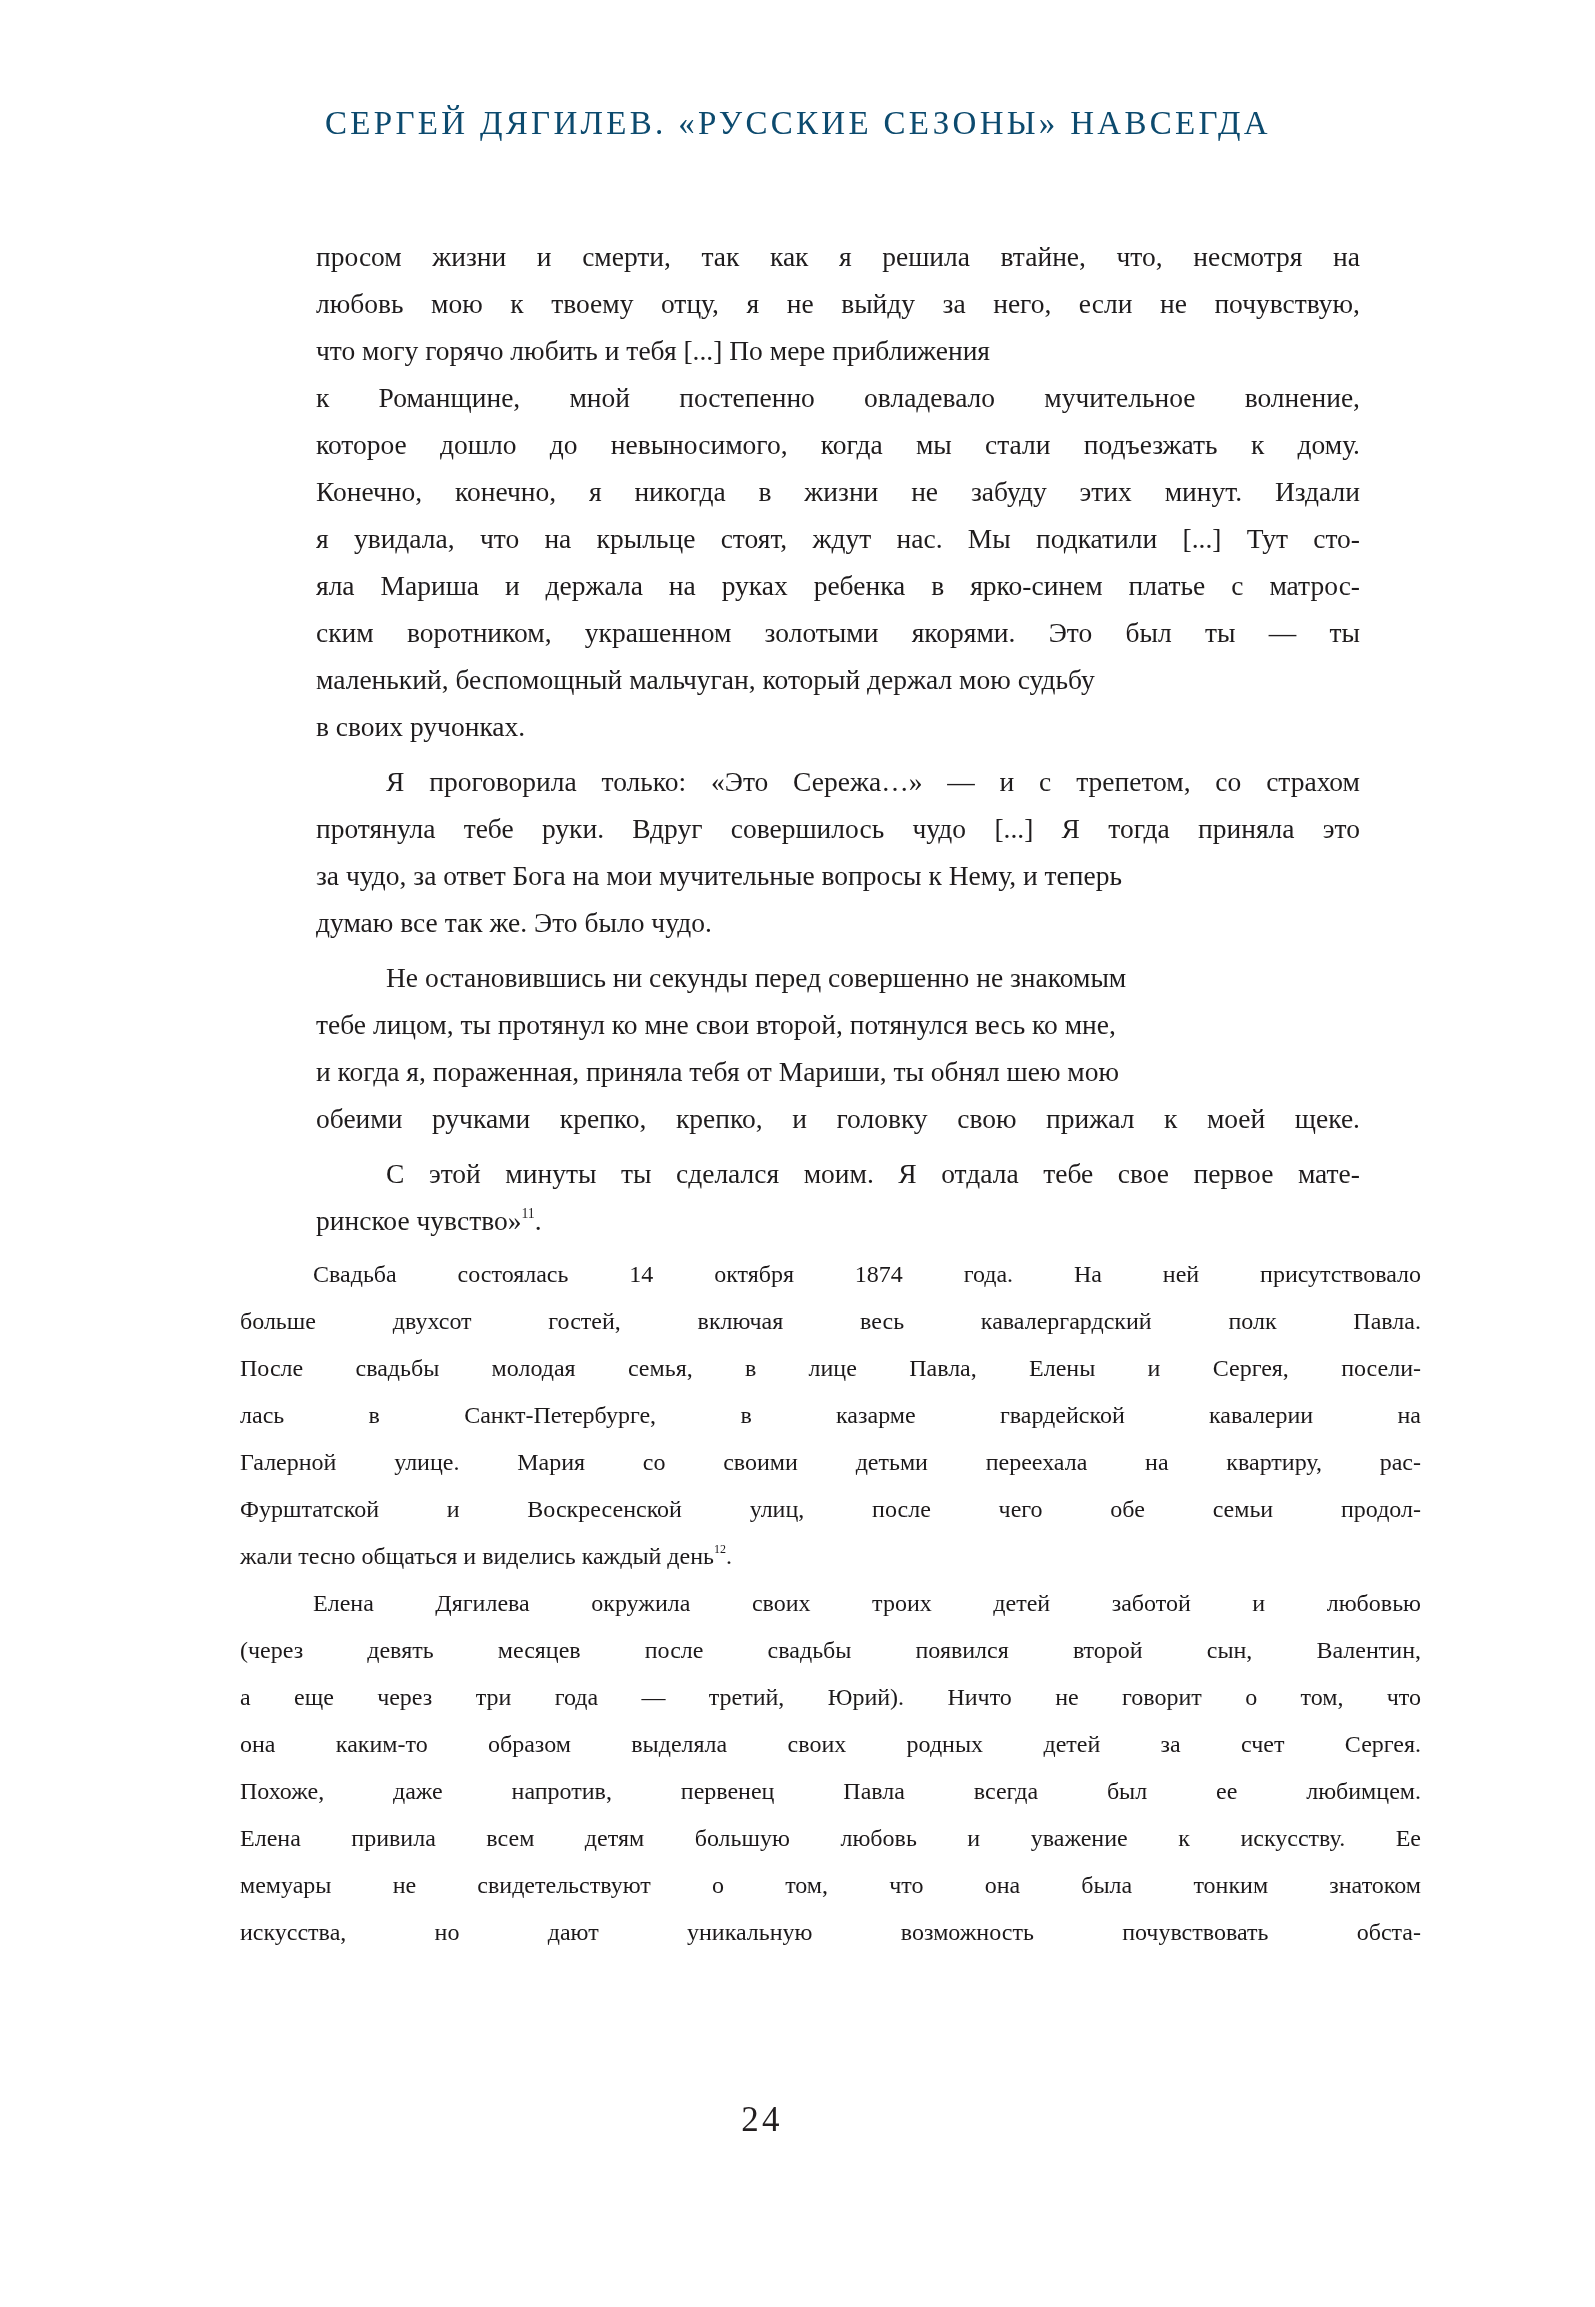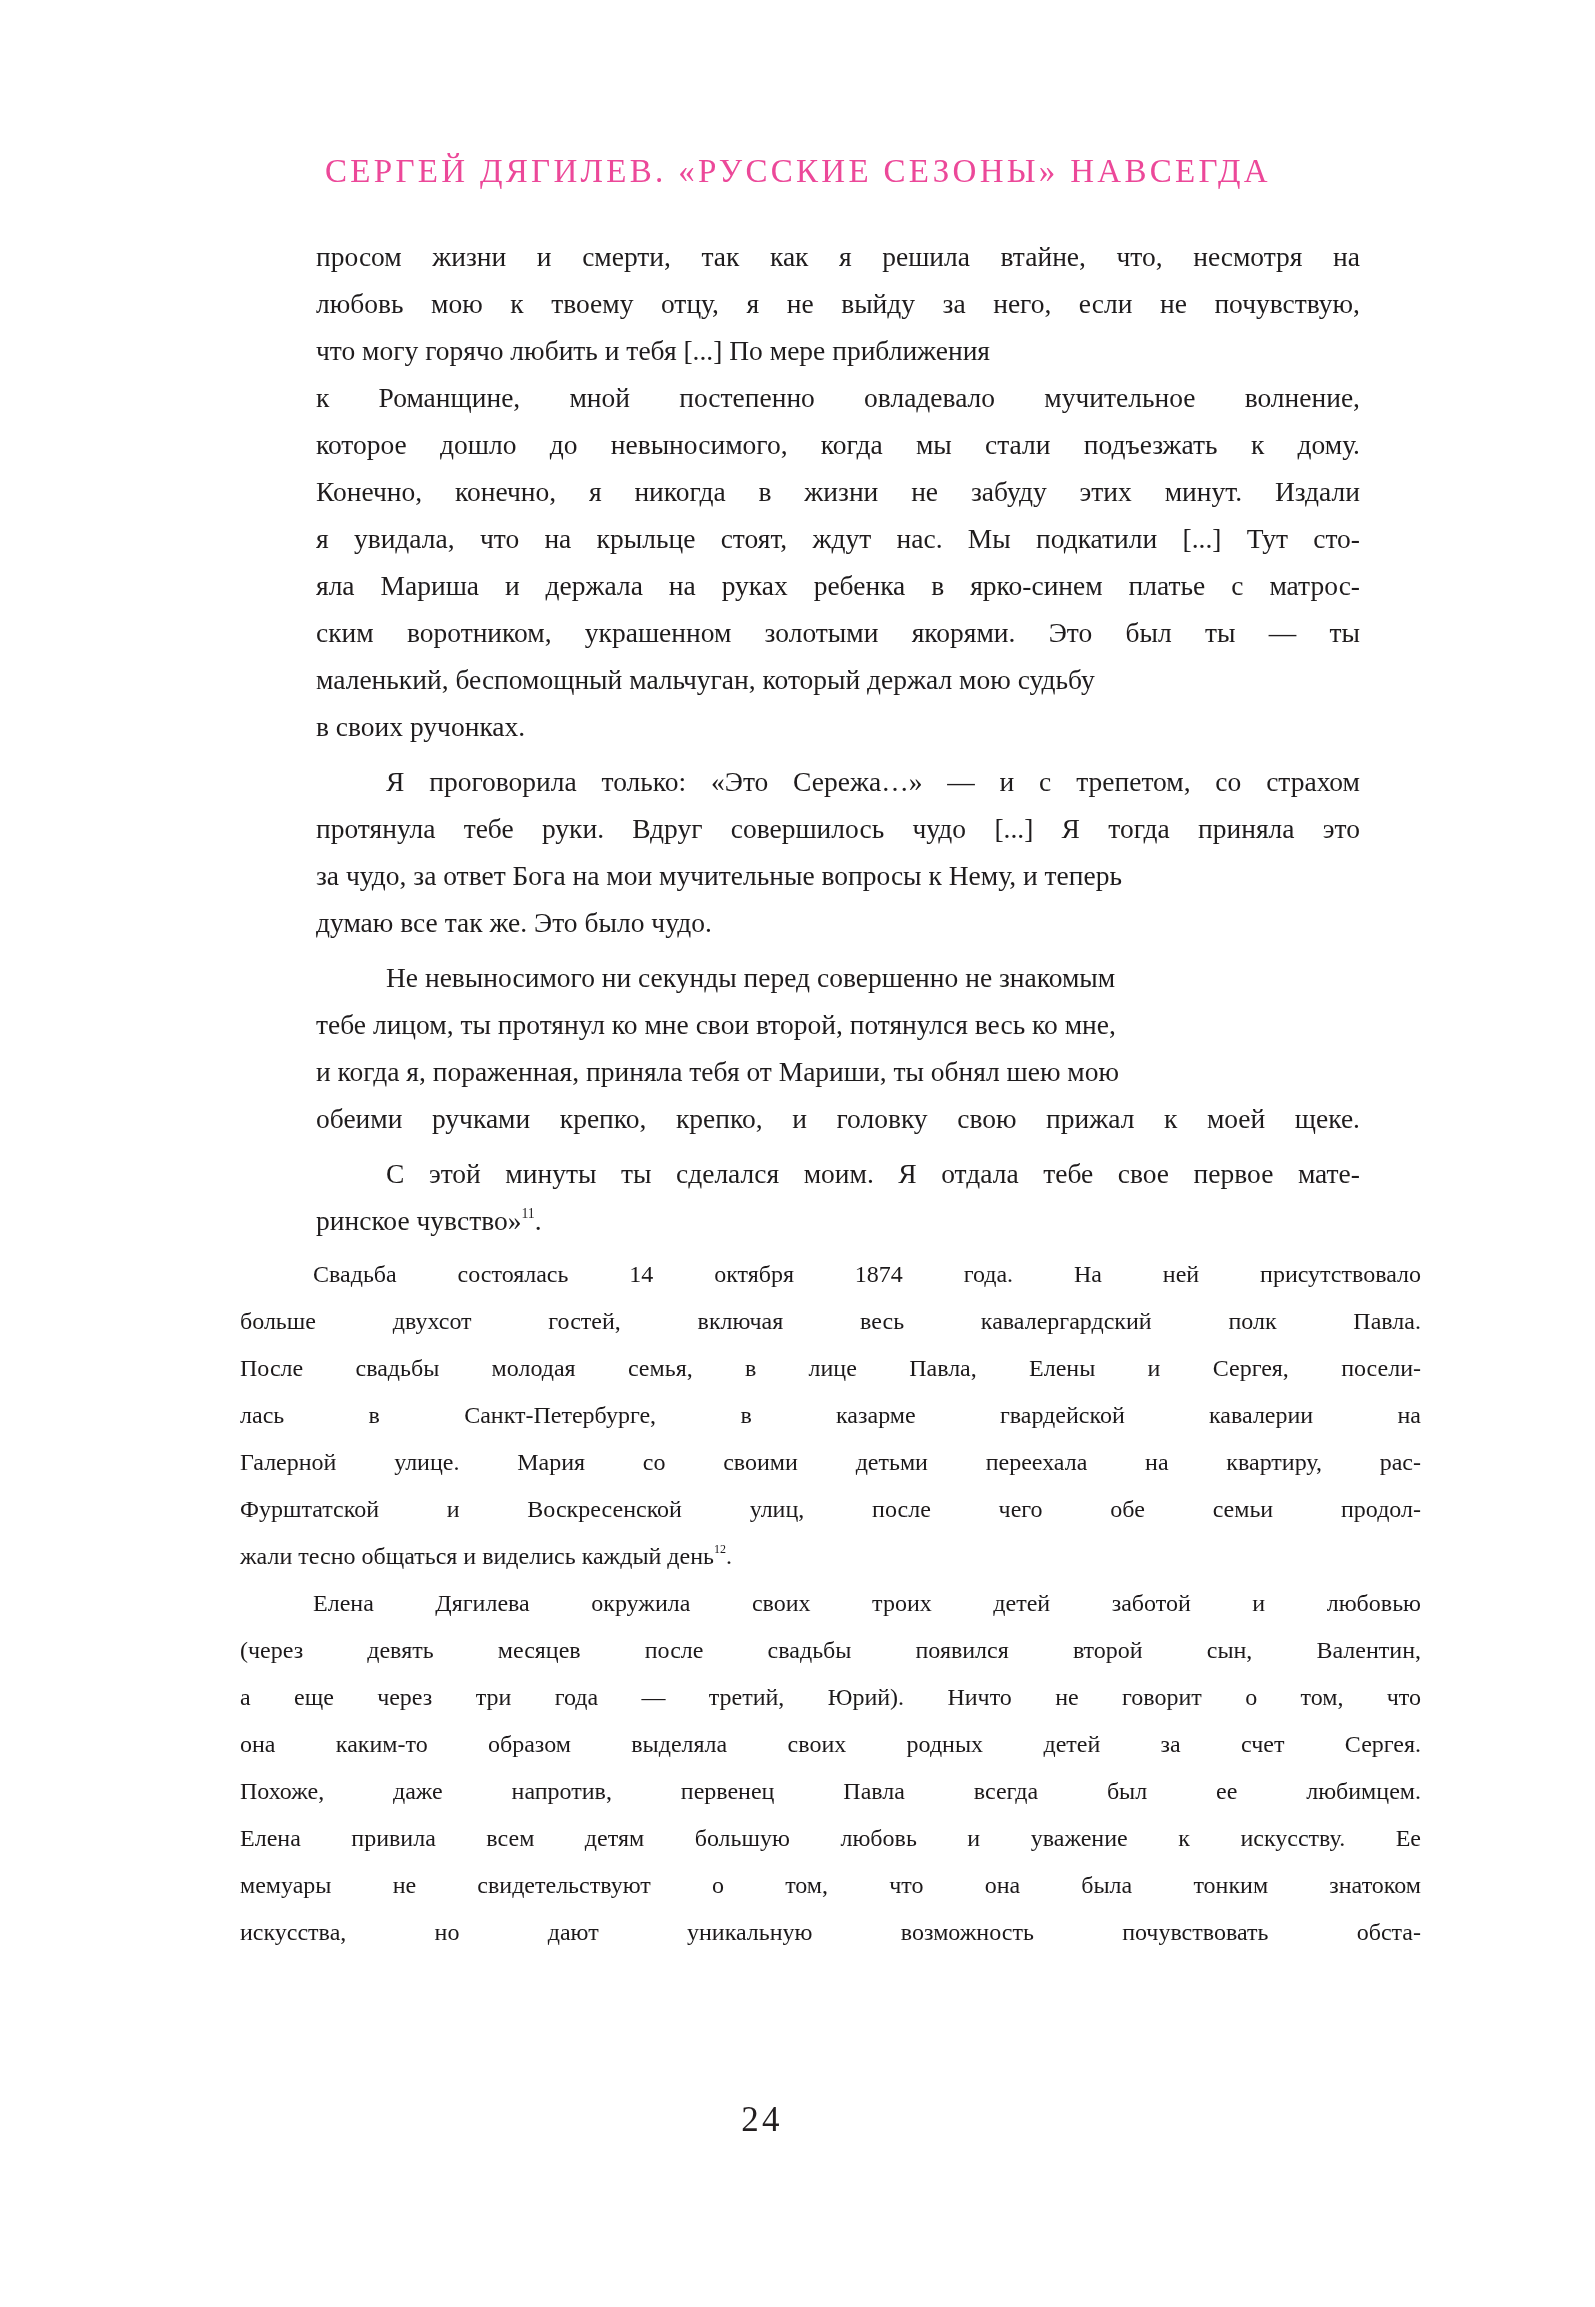--- a/index.html
+++ b/index.html
@@ -17,22 +17,21 @@
     }
     .running-head {
       position: absolute;
       top: 98px;
       left: 0;
       width: 1596px;
       text-align: center;
       font-size: 33px;
       letter-spacing: 3.3px;
       line-height: 50px;
-      color: #ec4899;
-      margin-top: 48px;
+      color: #0c4a6e;
     }
     .quote-block {
       position: absolute;
       top: 225px;
       left: 308px;
       width: 1060px;
       font-size: 27.5px;
       line-height: 47px;
       color: #1f1c1d;
     }
@@ -100,21 +99,21 @@
     <span class="line">маленький, беспомощный мальчуган, который держал мою судьбу</span>
     <span class="line">в своих ручонках.</span>
   </p>
   <p>
     <span class="line justify indent">Я проговорила только: «Это Сережа…» — и с трепетом, со страхом</span>
     <span class="line justify">протянула тебе руки. Вдруг совершилось чудо [...] Я тогда приняла это</span>
     <span class="line">за чудо, за ответ Бога на мои мучительные вопросы к Нему, и теперь</span>
     <span class="line">думаю все так же. Это было чудо.</span>
   </p>
   <p>
-    <span class="line indent">Не невыносимого ни секунды перед совершенно не знакомым</span>
+    <span class="line indent">Не остановившись ни секунды перед совершенно не знакомым</span>
     <span class="line">тебе лицом, ты протянул ко мне свои второй, потянулся весь ко мне,</span>
     <span class="line">и когда я, пораженная, приняла тебя от Мариши, ты обнял шею мою</span>
     <span class="line justify">обеими ручками крепко, крепко, и головку свою прижал к моей щеке.</span>
   </p>
   <p>
     <span class="line justify indent">С этой минуты ты сделался моим. Я отдала тебе свое первое мате-</span>
     <span class="line"><span>ринское чувство»</span><sup class="footnote-ref">11</sup><span>.</span></span>
   </p>
 </div>
 

